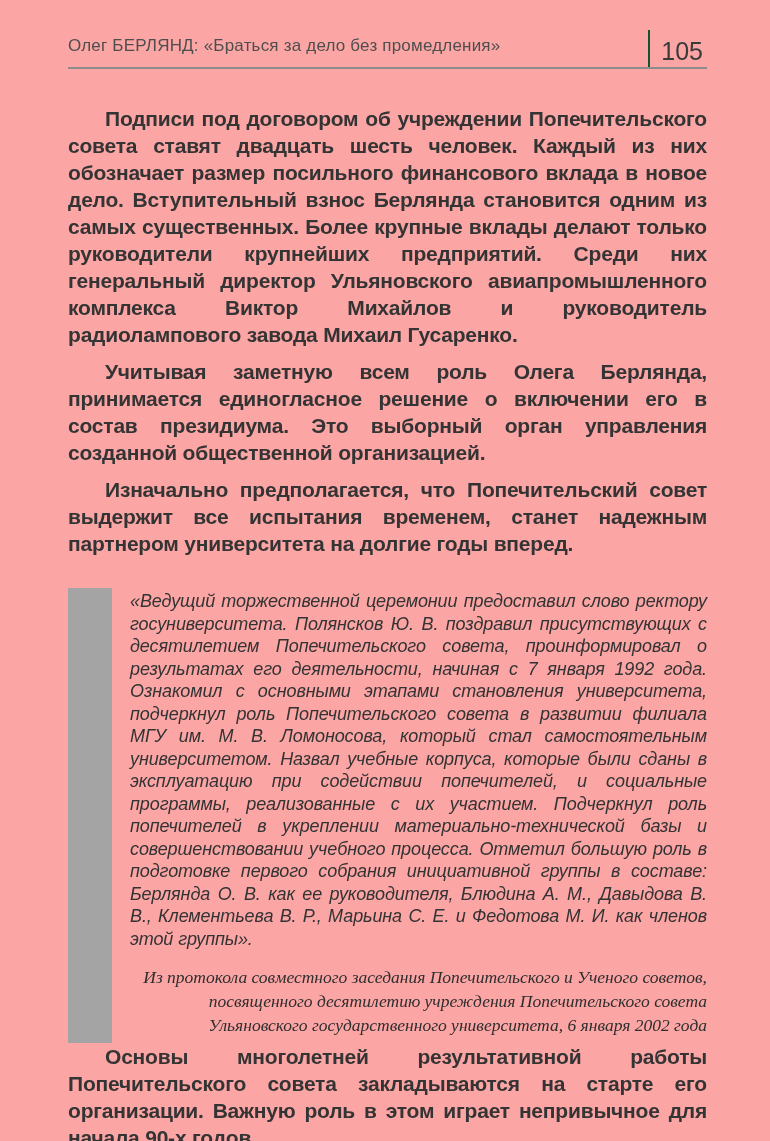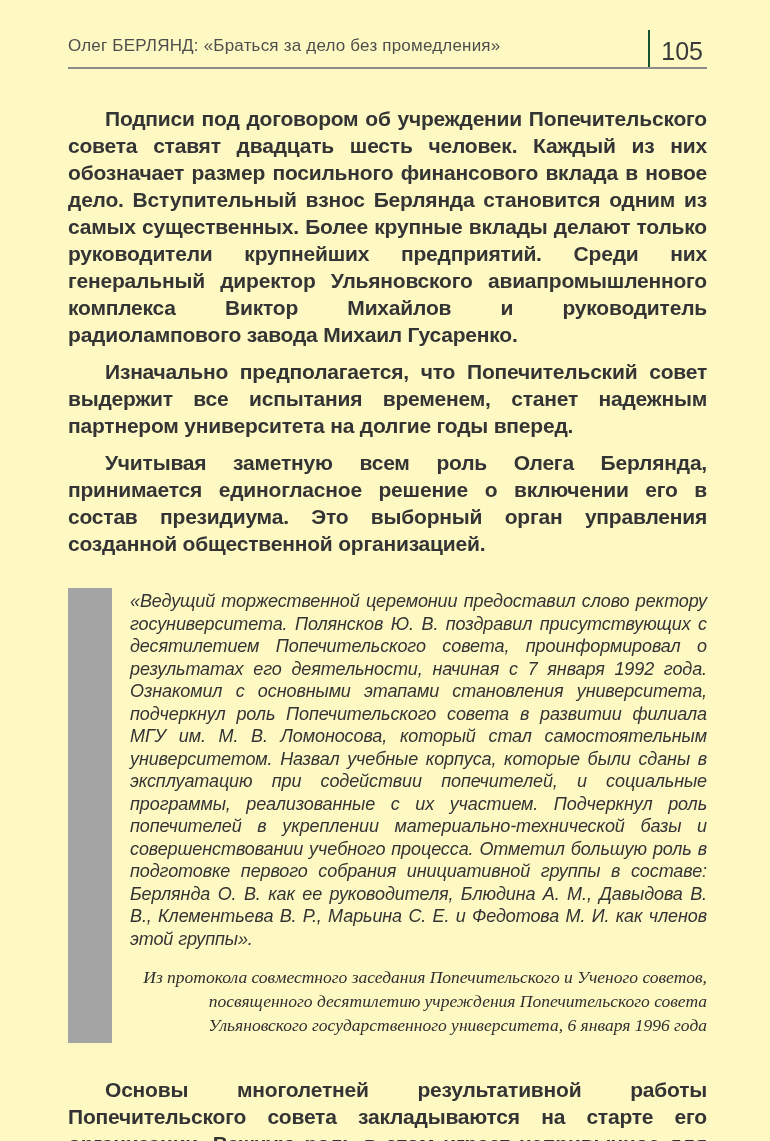--- a/index.html
+++ b/index.html
@@ -4,21 +4,21 @@
 <style>
   html, body {
     margin: 0;
     padding: 0;
     background: #ffffff;
   }
   .page {
     position: relative;
     width: 770px;
     height: 1141px;
-    background: #fef9c3;
+    background: #fca5a5;
     box-sizing: border-box;
     padding: 0 63px 0 68px;
     overflow: hidden;
     font-family: "Liberation Sans", sans-serif;
   }
   
   .header {
     display: flex;
     justify-content: space-between;
     align-items: flex-end;
@@ -55,21 +55,20 @@
     color: #343434;
     text-align: justify;
     text-indent: 37px;
     font-weight: bold;
   }
   p.body-par:last-child { margin-bottom: 0; }
   
   .quote-block {
     display: flex;
     margin-top: 31px;
-    margin-bottom: 33px;
   }
   .quote-bar {
     flex: 0 0 44px;
     background: #a4a4a4;
   }
   .quote-content {
     flex: 1;
     padding-left: 18px;
     box-sizing: border-box;
   }
@@ -102,29 +101,29 @@
     <div class="running-title">Олег БЕРЛЯНД: «Браться за дело без промедления»</div>
     <div class="page-num-cell">
       <span class="page-num">105</span>
     </div>
   </div>
 
   <div class="body-text">
 
     <p class="body-par">Подписи под договором об учреждении Попечительского совета ставят двадцать шесть человек. Каждый из них обозначает размер посильного финансового вклада в новое дело. Вступительный взнос Берлянда становится одним из самых существенных. Более крупные вклады делают только руководители крупнейших предприятий. Среди них генеральный директор Ульяновского авиапромышленного комплекса Виктор Михайлов и руководитель радиолампового завода Михаил Гусаренко.</p>
 
+    <p class="body-par">Учитывая заметную всем роль Олега Берлянда, принимается единогласное решение о включении его в состав президиума. Это выборный орган управления созданной общественной организацией.</p>
+
     <p class="body-par">Изначально предполагается, что Попечительский совет выдержит все испытания временем, станет надежным партнером университета на долгие годы вперед.</p>
-
-    <p class="body-par">Учитывая заметную всем роль Олега Берлянда, принимается единогласное решение о включении его в состав президиума. Это выборный орган управления созданной общественной организацией.</p>
 
     <div class="quote-block">
       <div class="quote-bar"></div>
       <div class="quote-content">
         <p class="quote-text">«Ведущий торжественной церемонии предоставил слово ректору госуниверситета. Полянсков Ю. В. поздравил присутствующих с десятилетием Попечительского совета, проинформировал о результатах его деятельности, начиная с 7 января 1992 года. Ознакомил с основными этапами становления университета, подчеркнул роль Попечительского совета в развитии филиала МГУ им. М. В. Ломоносова, который стал самостоятельным университетом. Назвал учебные корпуса, которые были сданы в эксплуатацию при содействии попечителей, и социальные программы, реализованные с их участием. Подчеркнул роль попечителей в укреплении материально-технической базы и совершенствовании учебного процесса. Отметил большую роль в подготовке первого собрания инициативной группы в составе: Берлянда О. В.  как ее руководителя, Блюдина А. М., Давыдова В. В., Клементьева В. Р., Марьина С. Е.  и Федотова М. И.  как членов этой группы».</p>
-        <p class="quote-attribution">Из протокола совместного заседания Попечительского и Ученого советов, посвященного десятилетию учреждения Попечительского совета Ульяновского государственного университета, 6 января 1996 года</p>
+        <p class="quote-attribution">Из протокола совместного заседания Попечительского и Ученого советов, посвященного десятилетию учреждения Попечительского совета Ульяновского государственного университета, 6 января 2002 года</p>
       </div>
     </div>
 
     <p class="body-par">Основы многолетней результативной работы Попечительского совета закладываются на старте его организации. Важную роль в этом играет непривычное для начала 90-х годов</p>
 
   </div>
 
 </div>
 
 </body></html>

